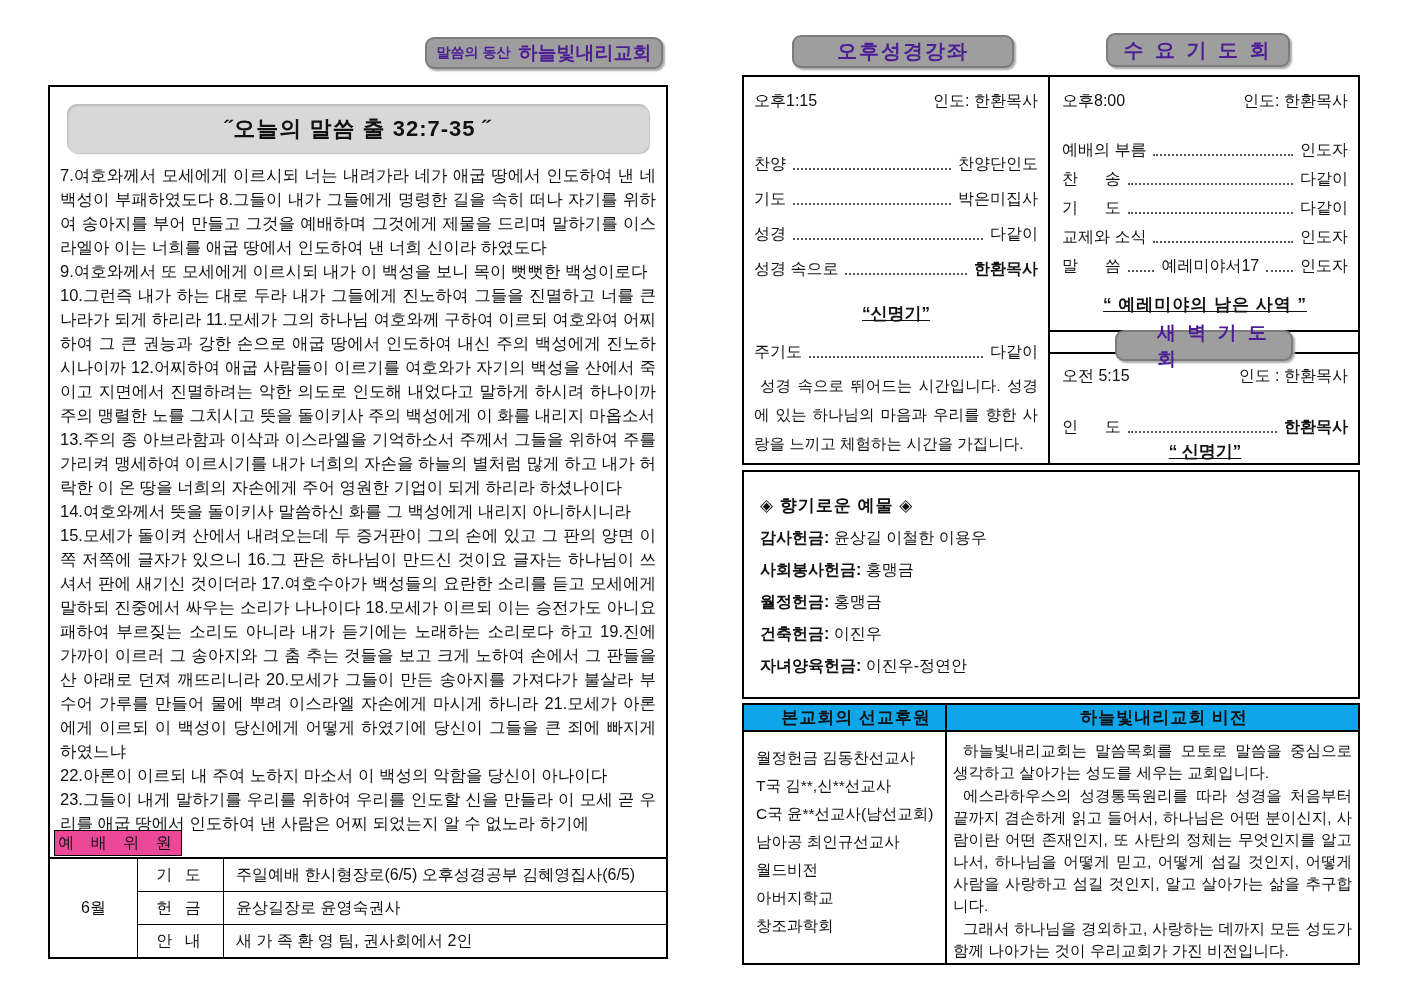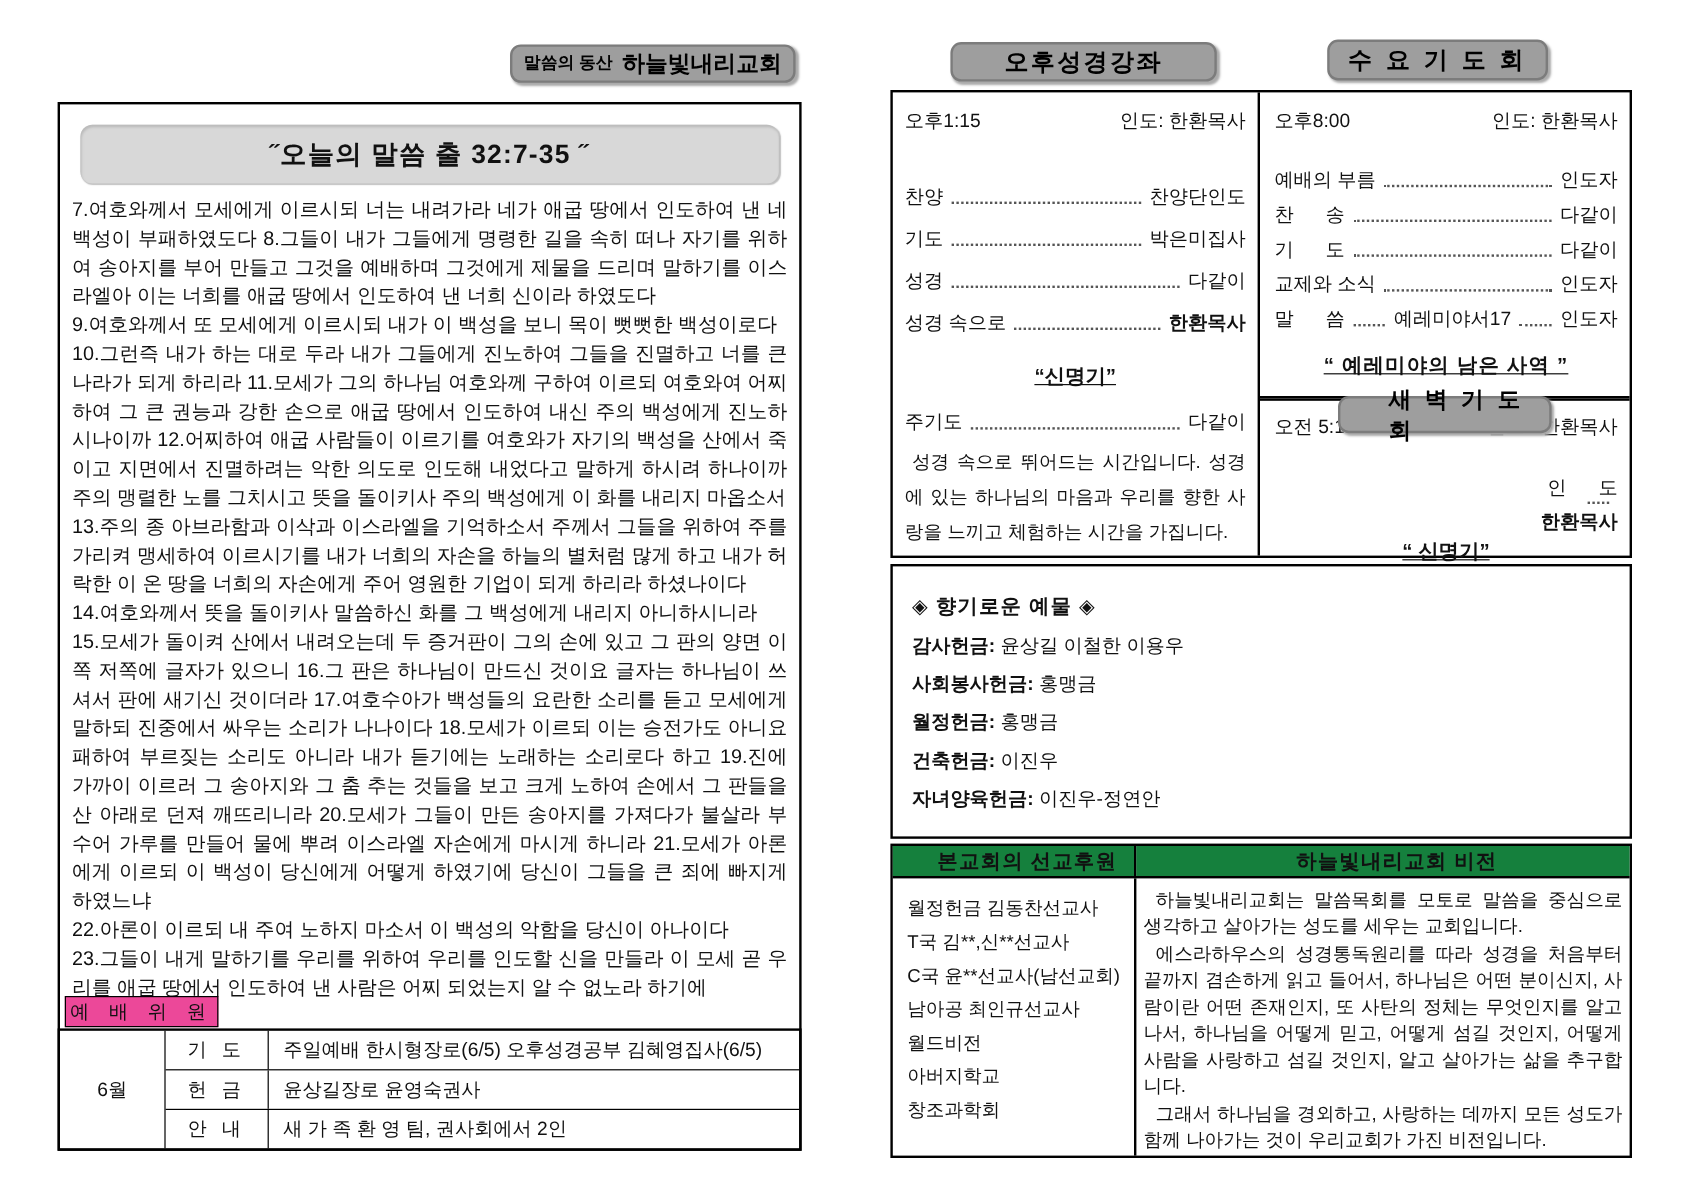--- a/index.html
+++ b/index.html
@@ -4,21 +4,21 @@
 <style>
   * { margin:0; padding:0; box-sizing:border-box; }
   html,body { width:1403px; height:992px; background:#ffffff; font-family:"Liberation Sans","DejaVu Sans",sans-serif; color:#111; }
   body { position:relative; overflow:hidden; }
 
   
   .badge {
     position:absolute; background:#9e9e9e; border:2px solid #7c7c7c;
     border-radius:9px; box-shadow:2px 2px 2px #aaa;
     display:flex; align-items:center; justify-content:center;
-    font-weight:bold; color:#000000;
+    font-weight:bold; color:#4c1d95;
   }
   .box { position:absolute; border:2px solid #000; background:#fff; }
   .dotrow { display:flex; align-items:flex-end; }
   .dotrow .lbl { white-space:pre; }
   .dotrow .leader { flex:1; border-bottom:2px dotted #555; margin:0 7px 5px 7px; min-width:18px; }
   .dotrow .val { white-space:pre; }
   .bold { font-weight:bold; }
 
   
   .church-badge { left:425px; top:37px; width:238px; height:32px; gap:8px; }
@@ -67,33 +67,33 @@
   .aft-sermon { margin-top:22px; }
   .aft-lord { margin-top:17px; }
   .aft-desc { margin-top:8px; font-size:15.5px; line-height:29px; text-align:justify; text-indent:6px; }
 
   .wed-top { padding:14px 10px 0 12px; }
   .wed-items { margin-top:28px; display:flex; flex-direction:column; gap:8px; }
   .wed-sermon { margin-top:16px; letter-spacing:1px; }
   .dawn-badge-row { margin-top:14px; border-top:2px solid #000; border-bottom:2px solid #000; height:30px; position:relative; }
   .badge-dawn { left:50%; top:-2px; transform:translateX(-50%); width:178px; height:31px; font-size:19px; letter-spacing:3px;padding-left:40px; }
   .dawn-body { padding:12px 10px 0 12px; flex:1; }
-  .dawn-ind { margin-top:30px;flex-direction:column; }
+  .dawn-ind { margin-top:30px; }
   .dawn-sermon { margin-top:2px; }
 
   
   .offer-box { left:742px; top:470px; width:618px; height:229px; padding:22px 16px 0 16px; font-size:16px; }
   .offer-head { font-weight:bold; font-size:17px; letter-spacing:1px; }
   .offer-item { margin-top:11px; }
   .offer-item .k { font-weight:bold; }
 
   
   .bottom-table { left:742px; top:703px; width:618px; height:262px; display:flex; flex-direction:column; }
   .bt-head { display:flex; height:33px; border-bottom:2px solid #000; }
-  .bt-head .h { background:#15803d; display:flex; align-items:center; justify-content:center; font-weight:bold; font-size:17px; letter-spacing:1px;padding-left:23px; }
+  .bt-head .h { background:#0ea5e9; display:flex; align-items:center; justify-content:center; font-weight:bold; font-size:17px; letter-spacing:1px;padding-left:23px; }
   .bt-h1 { width:203px; border-right:2px solid #000; }
   .bt-h2 { flex:1; }
   .bt-body { flex:1; display:flex; }
   .bt-missions { width:203px; border-right:2px solid #000; padding:12px 4px 0 12px; font-size:15.5px; line-height:28px; }
   .bt-vision { flex:1; padding:8px 6px 0 6px; font-size:15.5px; line-height:22px; text-align:justify; }
   .bt-vision p { text-indent:10px; margin-bottom:1px; }
 </style>
 </head>
 <body>
 

